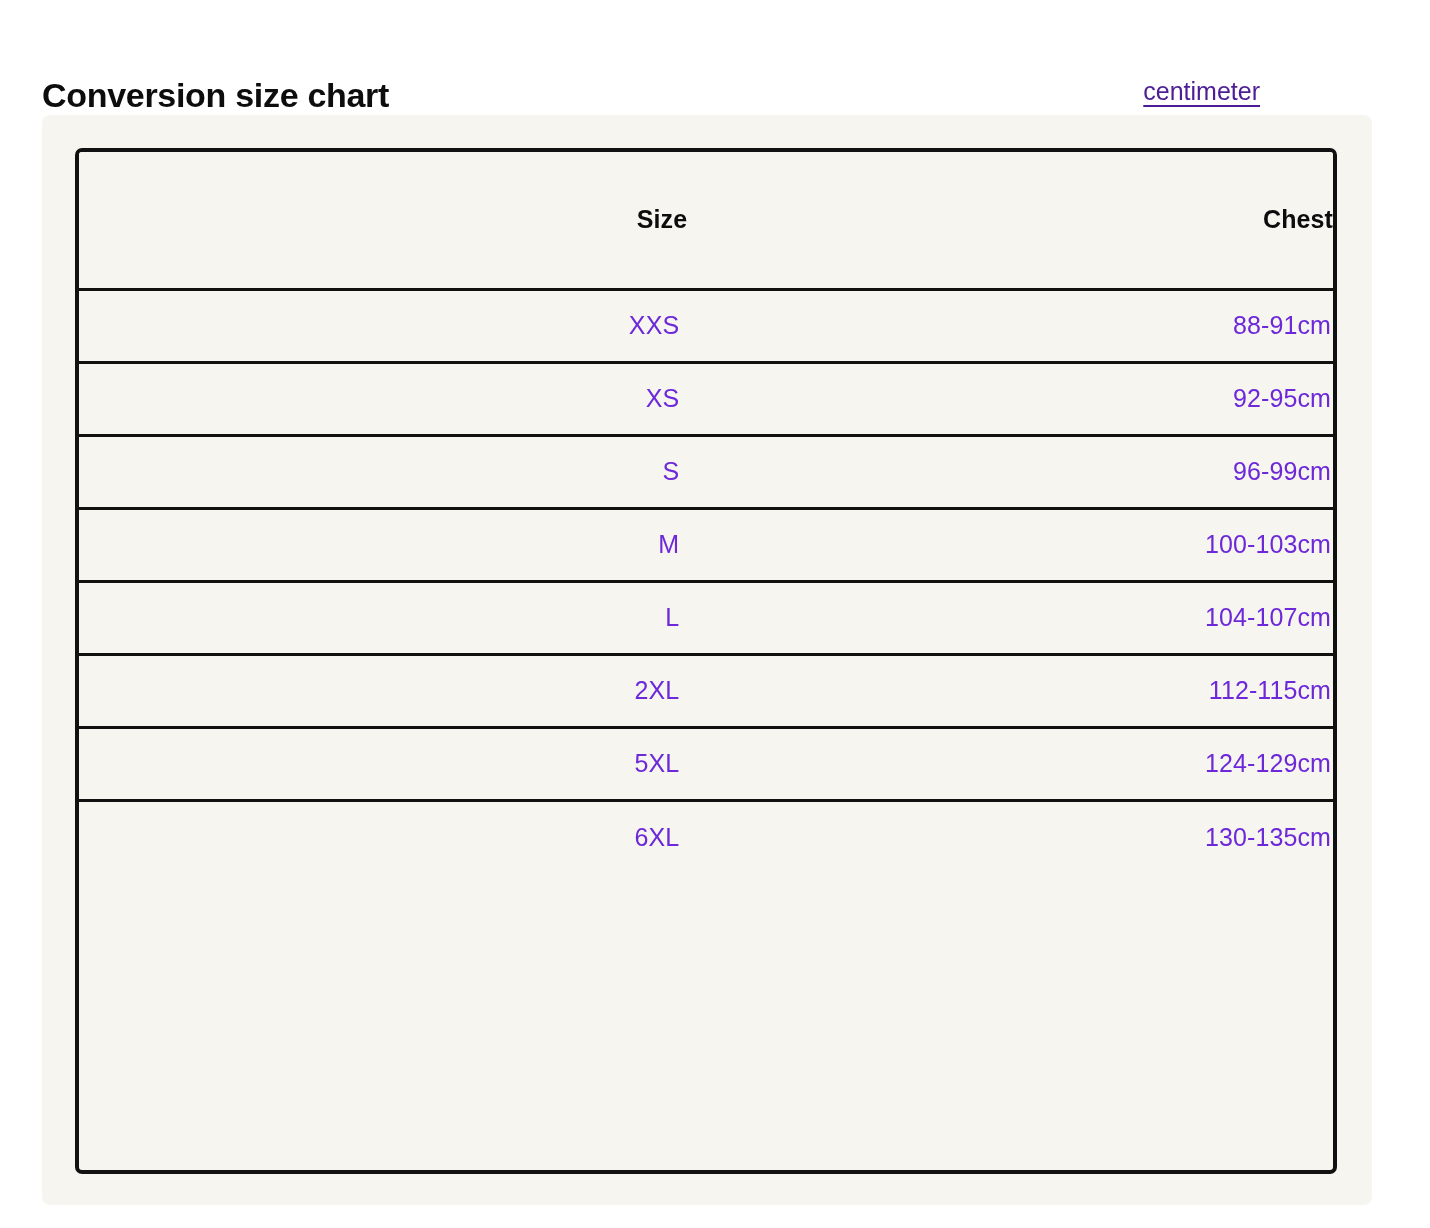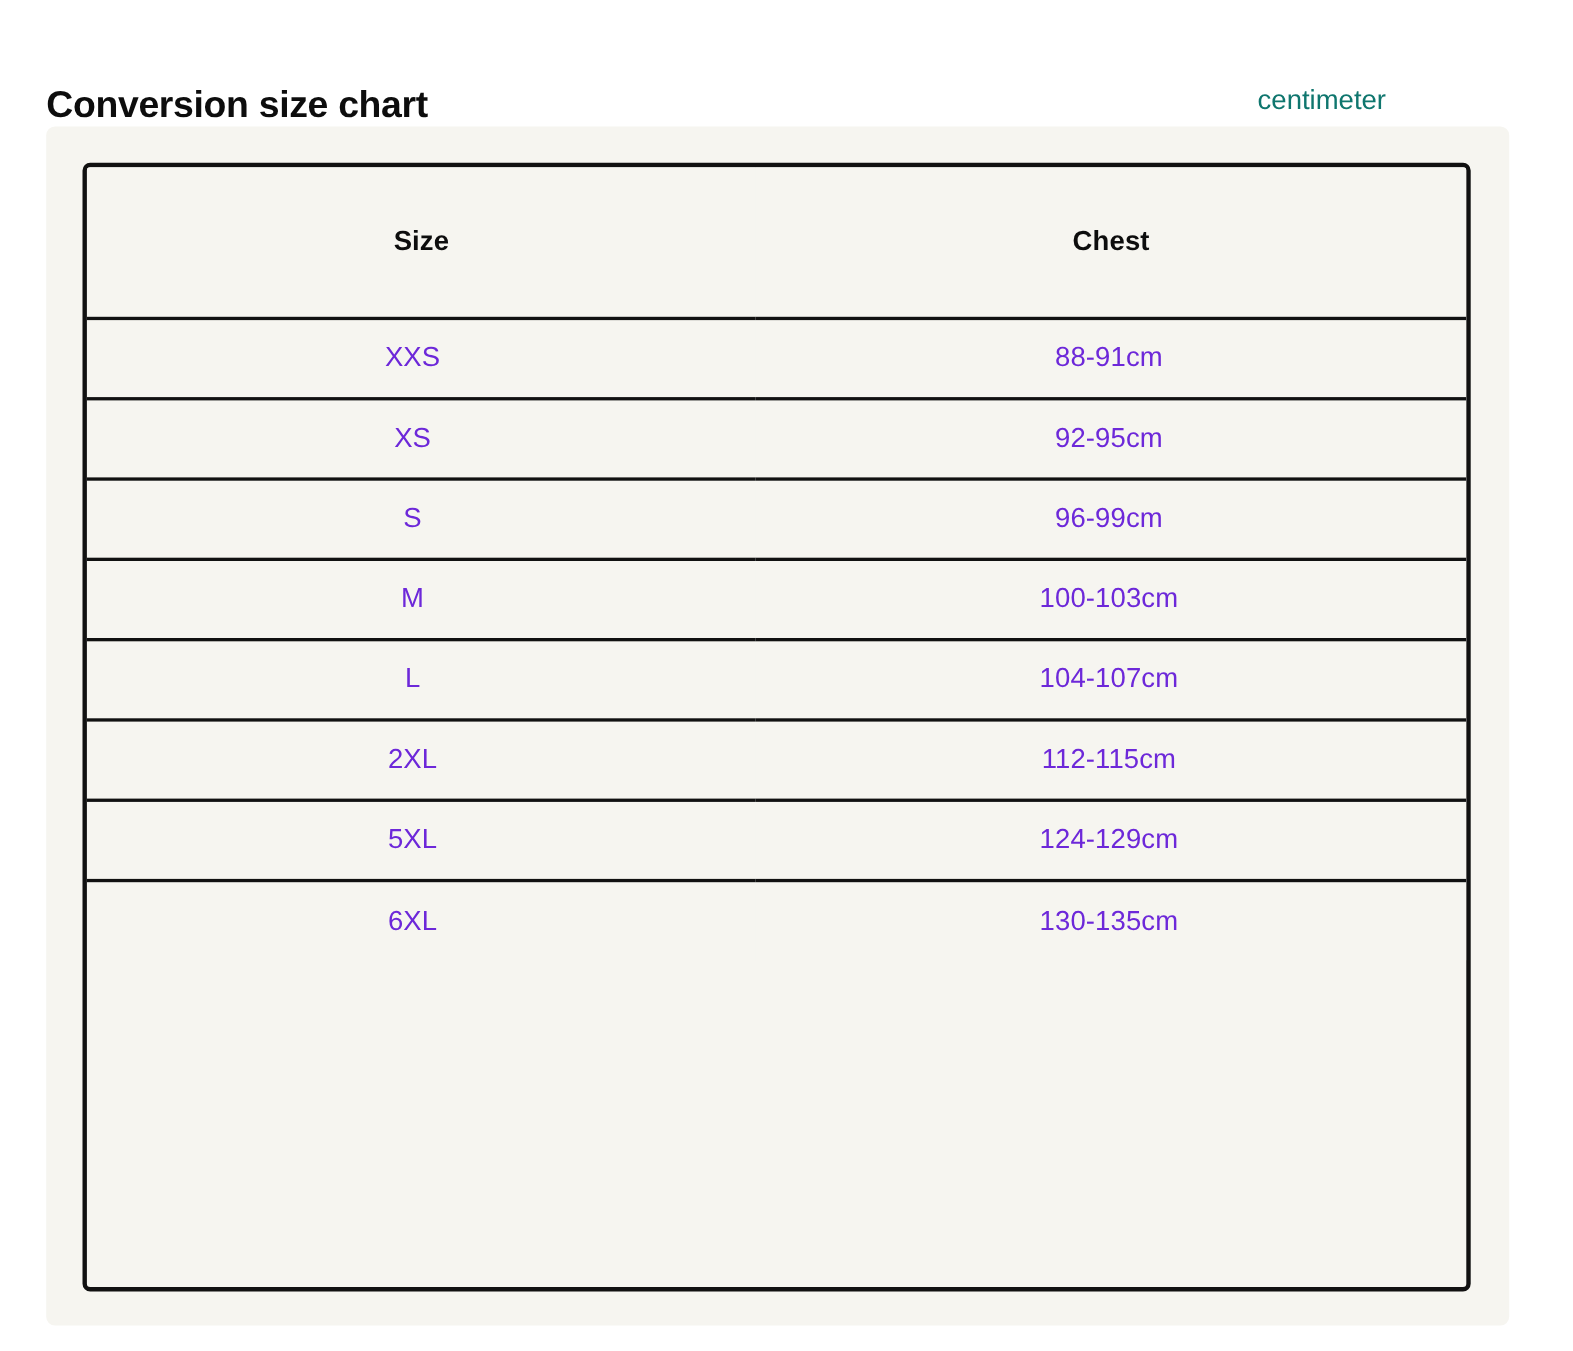--- a/index.html
+++ b/index.html
@@ -44,21 +44,22 @@
     color: #0d0d0d;
     line-height: 46px;
     white-space: nowrap;
   }
   .unit-link {
     position: absolute;
     right: 170px;
     top: 36px;
     font-size: 25px;
     font-weight: 400;
-    color: #0f766e;
+    color: #4c1d95;
+    text-decoration: underline;
     text-underline-offset: 5px;
     text-decoration-thickness: 2px;
     line-height: 34px;
     white-space: nowrap;
     cursor: pointer;
   }
 
   
   .panel {
     position: absolute;
@@ -84,21 +85,21 @@
   }
   .tbl {
     width: 100%;
     border-collapse: collapse;
     table-layout: fixed;
   }
   .tbl col.c-size { width: 48.5%; }
   .tbl col.c-chest { width: 51.5%; }
 
   .tbl th, .tbl td {
-    text-align: center;
+    text-align: right;
     vertical-align: middle;
     background: #f6f5f0;
     padding: 0;
   }
   .tbl thead th {
     height: 137px;
     font-size: 25px;
     font-weight: 700;
     color: #0d0d0d;
     border-bottom: 3px solid #111111;

